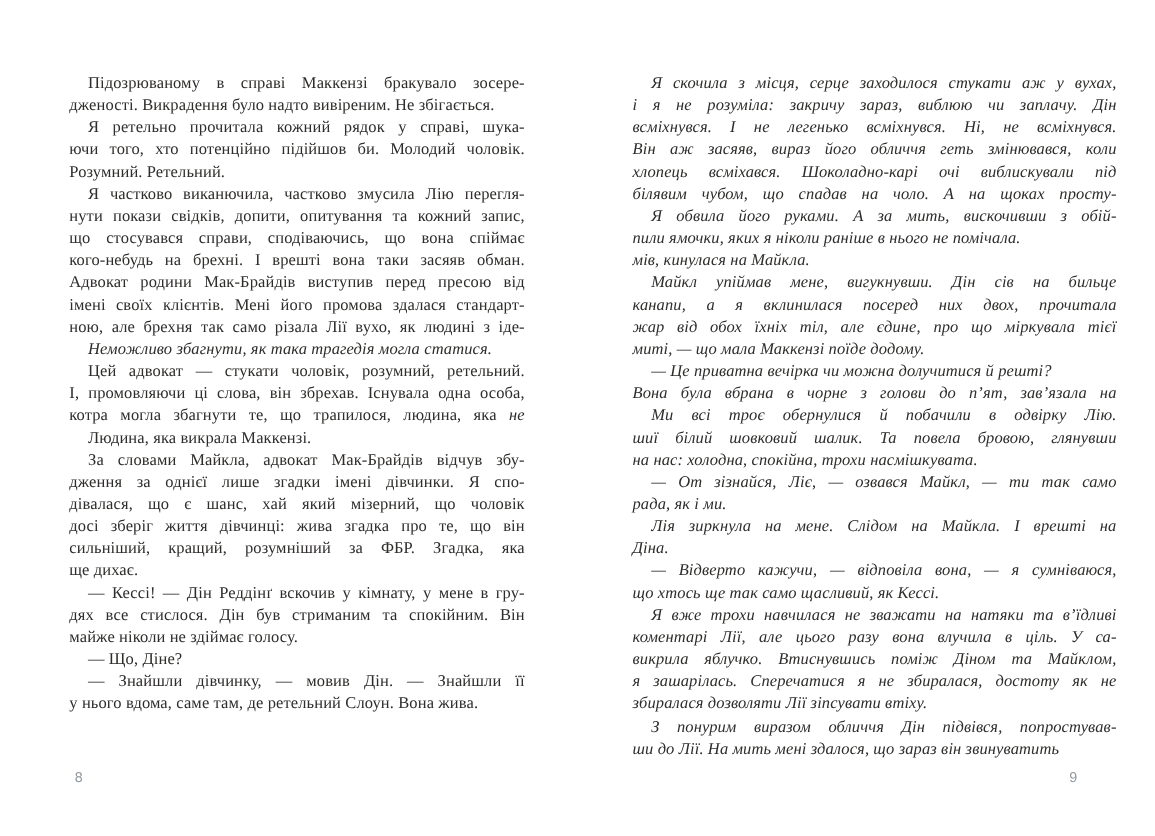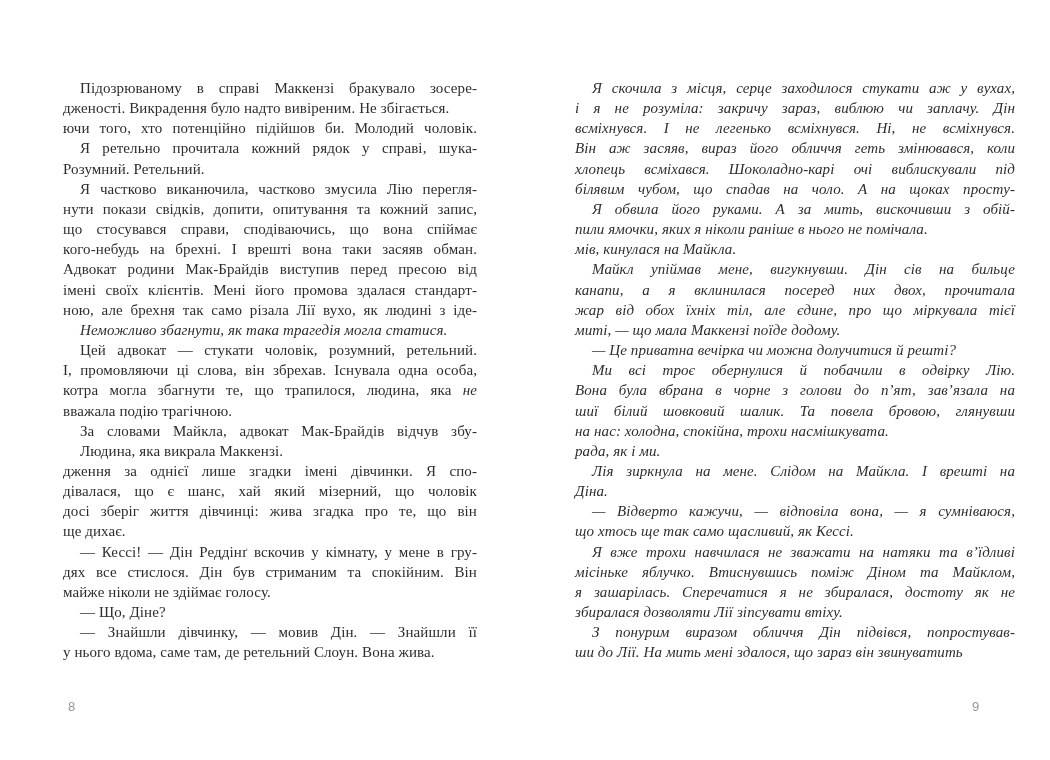--- a/index.html
+++ b/index.html
@@ -10,21 +10,21 @@
   #book-spread {
     position: relative;
     width: 1050px;
     height: 760px;
     background: #ffffff;
     overflow: hidden;
     font-family: "Liberation Serif", "DejaVu Serif", serif;
   }
   .page-text {
     position: absolute;
-    top: 78px;
+    top: 66px;
   }
   #left-text {
     left: 63px;
     width: 414px;
   }
   #right-text {
     left: 575px;
     width: 440px;
     font-style: italic;
   }
@@ -55,40 +55,40 @@
   #left-page-num { left: 68px; }
   #right-page-num { left: 972px; }
 </style>
 </head>
 <body>
 
 <div id="book-spread">
   <div id="left-text" class="page-text">
       <div class="line indent"><span>Підозрюваному в справі Маккензі бракувало зосере-</span></div>
       <div class="line last"><span>дженості. Викрадення було надто вивіреним. Не збігається.</span></div>
+      <div class="line indent"><span>Я ретельно прочитала кожний рядок у справі, шука-</span></div>
       <div class="line"><span>ючи того, хто потенційно підійшов би. Молодий чоловік.</span></div>
-      <div class="line indent"><span>Я ретельно прочитала кожний рядок у справі, шука-</span></div>
       <div class="line last"><span>Розумний. Ретельний.</span></div>
       <div class="line indent"><span>Я частково виканючила, частково змусила Лію перегля-</span></div>
       <div class="line"><span>нути покази свідків, допити, опитування та кожний запис,</span></div>
       <div class="line"><span>що стосувався справи, сподіваючись, що вона спіймає</span></div>
       <div class="line"><span>кого-небудь на брехні. І врешті вона таки засяяв обман.</span></div>
       <div class="line"><span>Адвокат родини Мак-Брайдів виступив перед пресою від</span></div>
       <div class="line"><span>імені своїх клієнтів. Мені його промова здалася стандарт-</span></div>
       <div class="line"><span>ною, але брехня так само різала Лії вухо, як людині з іде-</span></div>
       <div class="line indent last italic"><span>Неможливо збагнути, як така трагедія могла статися.</span></div>
       <div class="line indent"><span>Цей адвокат — стукати чоловік, розумний, ретельний.</span></div>
       <div class="line"><span>І, промовляючи ці слова, він збрехав. Існувала одна особа,</span></div>
       <div class="line"><span>котра могла збагнути те, що трапилося, людина, яка </span><i>не</i></div>
-      <div class="line last"><span>вважала подію трагічною.</span></div>
+      <div class="line indent last"><span>Людина, яка викрала Маккензі.</span></div>
       <div class="line indent"><span>За словами Майкла, адвокат Мак-Брайдів відчув збу-</span></div>
-      <div class="line indent last"><span>Людина, яка викрала Маккензі.</span></div>
       <div class="line"><span>дження за однієї лише згадки імені дівчинки. Я спо-</span></div>
       <div class="line"><span>дівалася, що є шанс, хай який мізерний, що чоловік</span></div>
       <div class="line"><span>досі зберіг життя дівчинці: жива згадка про те, що він</span></div>
+      <div class="line"><span>сильніший, кращий, розумніший за ФБР. Згадка, яка</span></div>
       <div class="line last"><span>ще дихає.</span></div>
       <div class="line indent"><span>— Кессі! — Дін Реддінґ вскочив у кімнату, у мене в гру-</span></div>
       <div class="line"><span>дях все стислося. Дін був стриманим та спокійним. Він</span></div>
       <div class="line last"><span>майже ніколи не здіймає голосу.</span></div>
       <div class="line indent last"><span>— Що, Діне?</span></div>
       <div class="line indent"><span>— Знайшли дівчинку, — мовив Дін. — Знайшли її</span></div>
       <div class="line last"><span>у нього вдома, саме там, де ретельний Слоун. Вона жива.</span></div>
     </div>
   <div id="right-text" class="page-text">
       <div class="line indent"><span>Я скочила з місця, серце заходилося стукати аж у вухах,</span></div>
@@ -98,31 +98,33 @@
       <div class="line"><span>хлопець всміхався. Шоколадно-карі очі виблискували під</span></div>
       <div class="line"><span>білявим чубом, що спадав на чоло. А на щоках просту-</span></div>
       <div class="line indent"><span>Я обвила його руками. А за мить, вискочивши з обій-</span></div>
       <div class="line last"><span>пили ямочки, яких я ніколи раніше в нього не помічала.</span></div>
       <div class="line last"><span>мів, кинулася на Майкла.</span></div>
       <div class="line indent"><span>Майкл упіймав мене, вигукнувши. Дін сів на бильце</span></div>
       <div class="line"><span>канапи, а я вклинилася посеред них двох, прочитала</span></div>
       <div class="line"><span>жар від обох їхніх тіл, але єдине, про що міркувала тієї</span></div>
       <div class="line last"><span>миті, — що мала Маккензі поїде додому.</span></div>
       <div class="line indent last"><span>— Це приватна вечірка чи можна долучитися й решті?</span></div>
+      <div class="line"><span>Вона була вбрана в чорне з голови до п’ят, зав’язала на</span></div>
       <div class="line indent"><span>Ми всі троє обернулися й побачили в одвірку Лію.</span></div>
-      <div class="line"><span>Вона була вбрана в чорне з голови до п’ят, зав’язала на</span></div>
       <div class="line"><span>шиї білий шовковий шалик. Та повела бровою, глянувши</span></div>
       <div class="line last"><span>на нас: холодна, спокійна, трохи насмішкувата.</span></div>
+      <div class="line indent"><span>— От зізнайся, Ліє, — озвався Майкл, — ти так само</span></div>
       <div class="line last"><span>рада, як і ми.</span></div>
       <div class="line indent"><span>Лія зиркнула на мене. Слідом на Майкла. І врешті на</span></div>
       <div class="line last"><span>Діна.</span></div>
       <div class="line indent"><span>— Відверто кажучи, — відповіла вона, — я сумніваюся,</span></div>
       <div class="line last"><span>що хтось ще так само щасливий, як Кессі.</span></div>
       <div class="line indent"><span>Я вже трохи навчилася не зважати на натяки та в’їдливі</span></div>
-      <div class="line"><span>місіньке яблучко. Втиснувшись поміж Діном та Майклом,</span></div>
+      <div class="line"><span>коментарі Лії, але цього разу вона влучила в ціль. У са-</span></div>
+      <div class="line"><span>викрила яблучко. Втиснувшись поміж Діном та Майклом,</span></div>
       <div class="line"><span>я зашарілась. Сперечатися я не збиралася, достоту як не</span></div>
       <div class="line last"><span>збиралася дозволяти Лії зіпсувати втіху.</span></div>
       <div class="line indent"><span>З понурим виразом обличчя Дін підвівся, попростував-</span></div>
       <div class="line last"><span>ши до Лії. На мить мені здалося, що зараз він звинуватить</span></div>
     </div>
   <div id="left-page-num" class="page-num">8</div>
   <div id="right-page-num" class="page-num">9</div>
 </div>
 
 </body></html>

